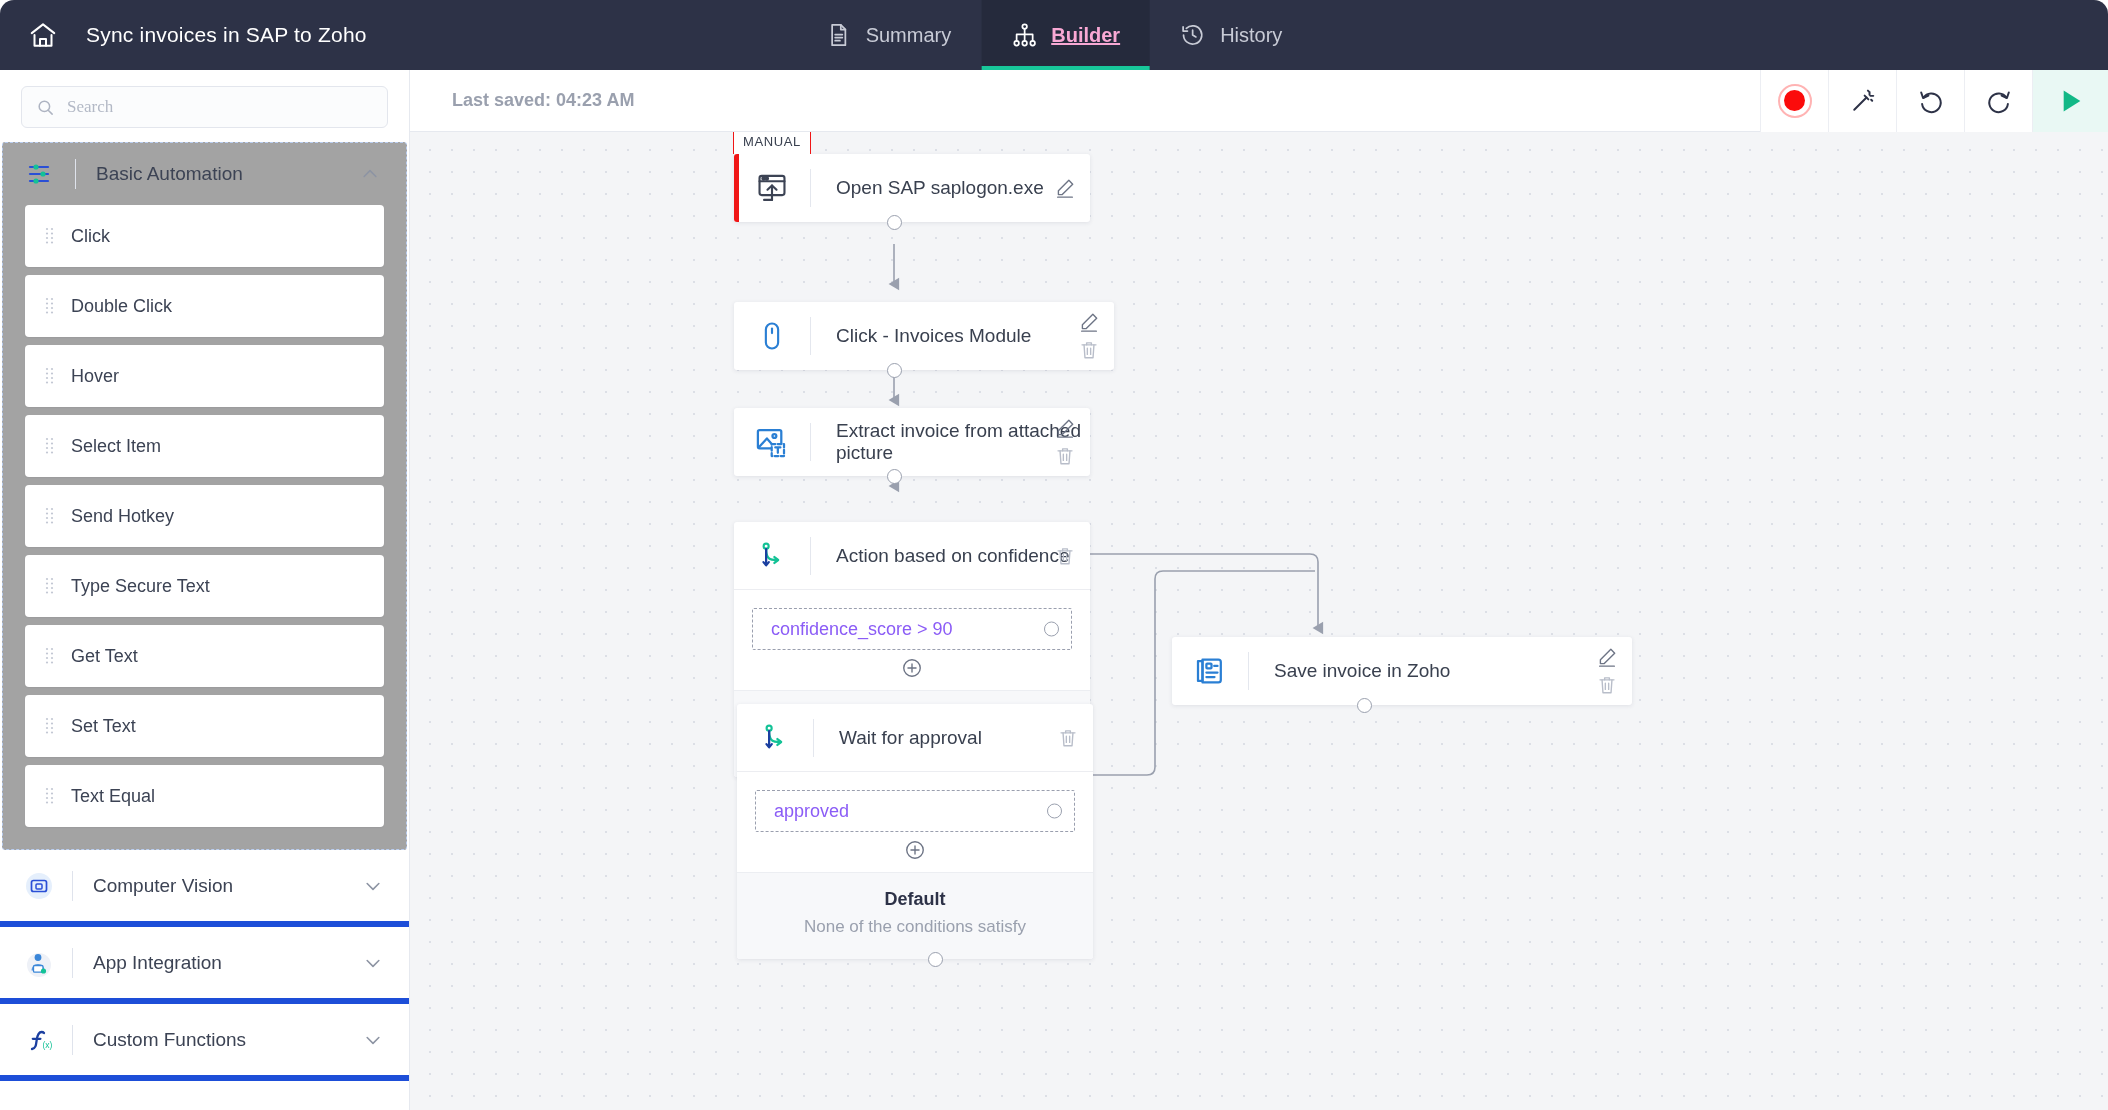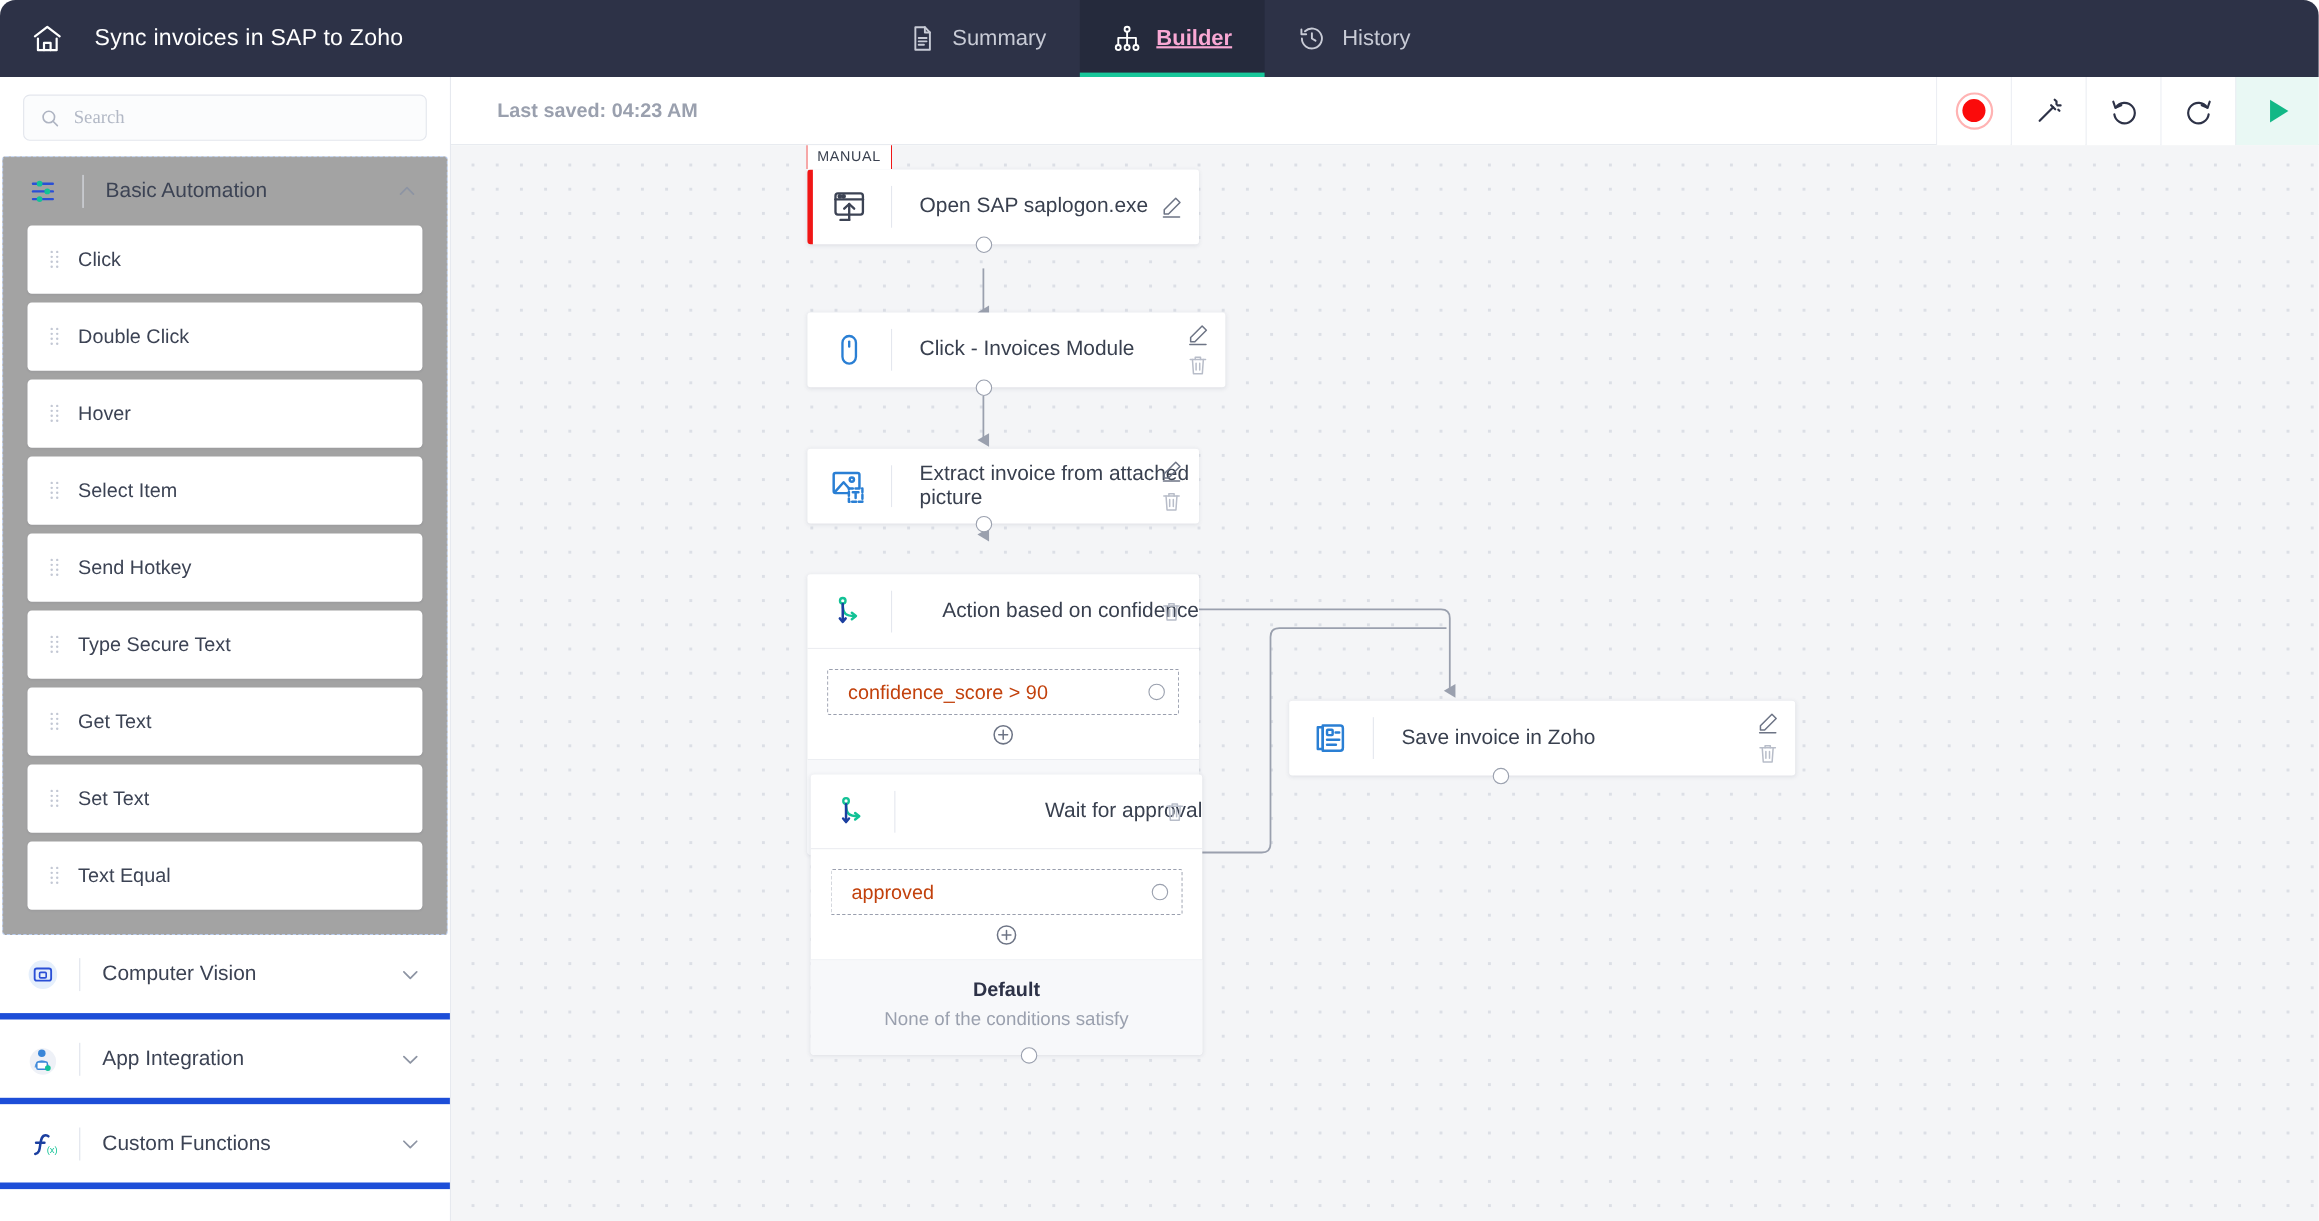--- a/index.html
+++ b/index.html
@@ -137,27 +137,27 @@
     border: 1px solid #f01616; border-bottom: 0; background: #ffffff;
     color: #39404f; font-size: 13px; letter-spacing: .6px;
     display: flex; align-items: center; padding: 0 9px; border-radius: 2px 2px 0 0;
   }
   .redbar {
     position: absolute; left: 0; top: 0; bottom: 0; width: 5px; background: #f01616;
     border-radius: 3px 0 0 3px;
   }
 
   
-  .branch-head { border-bottom: 1px solid #ecedf1; text-align: right; }
+  .branch-head { border-bottom: 1px solid #ecedf1; }
   .cond-area { padding: 18px 18px 0 18px; }
   .cond-row {
     border: 1px dashed #9a9fae; border-radius: 2px; height: 42px;
     display: flex; align-items: center; padding: 0 18px; position: relative;
   }
-  .cond-text { font-size: 18px; color: #c2410c; }
+  .cond-text { font-size: 18px; color: #8b5cf6; }
   .cond-port {
     position: absolute; right: 12px; top: 50%; transform: translateY(-50%);
     width: 15px; height: 15px; border-radius: 50%;
     border: 1.6px solid #9aa0ae; background: #fff;
   }
   .plus-wrap { display: flex; justify-content: center; padding: 7px 0 11px 0; }
   .plus-btn { width: 22px; height: 22px; cursor: pointer; display: block; }
   .default-block {
     background: #f7f8fa; border-top: 1px solid #eceef2;
     padding: 16px 0 22px 0; text-align: center; border-radius: 0 0 3px 3px;
@@ -499,21 +499,21 @@
           <div class="node-actions single">
             <svg class="act" viewBox="0 0 24 24" fill="none" stroke="#6d7485" stroke-width="1.5" stroke-linecap="round" stroke-linejoin="round">
               <path d="M16.2 3.6 20.4 7.8 9 19.2H4.8v-4.2z"></path>
                 <path d="M4 22h16"></path>
             </svg>
           </div>
         </div>
         <div class="port-dot" style="left:153px;bottom:-8px;"></div>
       </div>
 
-      <div class="node" style="left:324px;top:152px;width:380px;">
+      <div class="node" style="left:324px;top:170px;width:380px;">
         <div class="node-row">
           <div class="node-icon">
             <svg width="32" height="32" viewBox="0 0 24 24" fill="none" stroke="#2a7fd4" stroke-width="1.6" stroke-linecap="round" stroke-linejoin="round">
               <rect x="7.4" y="2.6" width="9.2" height="18.8" rx="4.6"></rect>
               <path d="M12 6.4v3.4"></path>
             </svg>
           </div>
           <div class="node-vsep"></div>
           <div class="node-title">Click - Invoices Module</div>
           <div class="node-actions">

